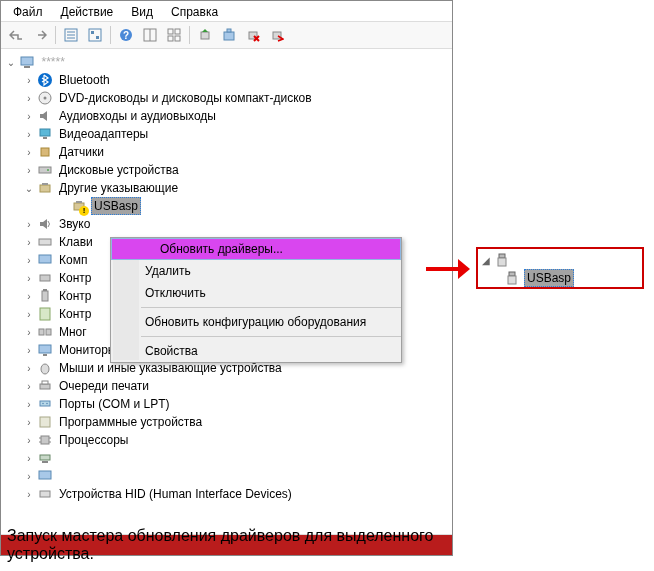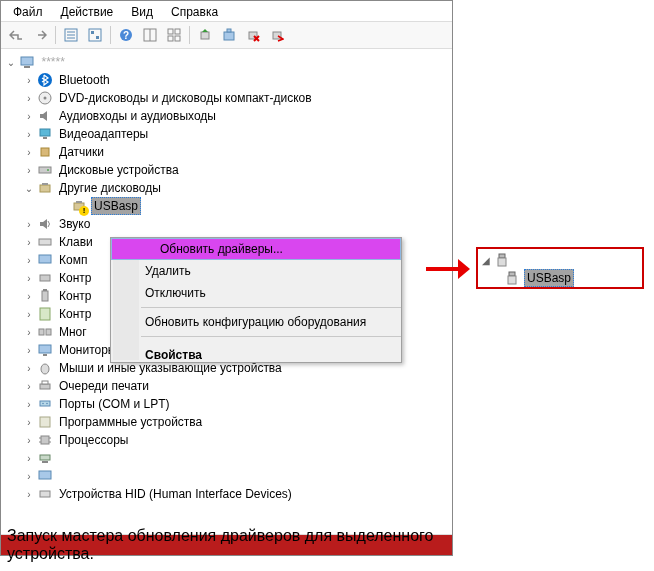--- a/index.html
+++ b/index.html
@@ -23,21 +23,21 @@
 .dev-icon { width: 16px; height: 16px; margin-right: 4px; display: inline-flex; align-items: center; justify-content: center; }
 .label { padding: 1px 2px; }
 .label.selected { background: #a3a3a3; border: 1px dotted #2b7dd8; }
 .warn-overlay { position: relative; }
 .warn-overlay::after { content: "!"; position: absolute; bottom: -2px; right: -2px; width: 10px; height: 10px; background: #ffd400; color: #000; font-size: 8px; font-weight: bold; border-radius: 50%; display: flex; align-items: center; justify-content: center; line-height: 1; }
 .context-menu { position: absolute; left: 110px; top: 237px; width: 292px; background: #f0f0f0; border: 1px solid #a0a0a0; box-shadow: 2px 2px 4px rgba(0,0,0,0.25); }
 .ctx-gutter { position: absolute; left: 2px; top: 2px; bottom: 2px; width: 26px; background: #e8e8e8; }
 .ctx-item { position: relative; display: flex; align-items: center; height: 22px; padding-left: 34px; cursor: default; }
 .ctx-item.hover { background: #d946ef; border: 1px solid #8fb8e0; padding-left: 48px; height: 22px; }
 .ctx-sep { height: 1px; margin: 3px 0 3px 30px; background: #c8c8c8; }
-.ctx-item.bold { font-weight: bold; align-items: flex-end; }
+.ctx-item.bold { font-weight: normal; }
 .statusbar { height: 20px; padding: 2px 6px; display: flex; align-items: center; font-size: 16px; background: #b91c1c; }
 .arrow { position: absolute; left: 426px; top: 259px; width: 44px; height: 20px; }
 .arrow-line { position: absolute; left: 0; top: 8px; width: 34px; height: 4px; background: #e60000; }
 .arrow-head { position: absolute; right: 0; top: 0; width: 0; height: 0; border-top: 10px solid transparent; border-bottom: 10px solid transparent; border-left: 12px solid #e60000; }
 .result-box { position: absolute; left: 476px; top: 247px; width: 168px; height: 42px; border: 2px solid #cc0000; padding: 2px 4px; background: #fff; }
 .result-box .rnode { display: flex; align-items: center; height: 18px; }
 .result-box .rnode.sub { padding-left: 22px; }
 .usb-icon { width: 16px; height: 16px; }
 .trunc { color: #aaa; font-style: italic; }
 </style>
@@ -200,21 +200,21 @@
         <span class="label">Дисковые устройства</span>
       </div>
       <div class="node indent1">
         <span class="expander">⌄</span>
         <span class="dev-icon">
             <svg width="16" height="16" viewBox="0 0 16 16">
               <rect x="3" y="5" width="10" height="7" fill="#d8c898" stroke="#a89858"></rect>
               <rect x="5" y="3" width="6" height="2" fill="#999"></rect>
             </svg>
           </span>
-        <span class="label">Другие дисководы</span>
+        <span class="label">Другие указывающие</span>
       </div>
       <div class="node indent2">
         <span class="expander empty">›</span>
         <span class="dev-icon warn-overlay">
             <svg width="16" height="16" viewBox="0 0 16 16">
               <rect x="3" y="5" width="10" height="7" fill="#d8c898" stroke="#a89858"></rect>
               <rect x="5" y="3" width="6" height="2" fill="#999"></rect>
             </svg>
           </span>
         <span class="label selected">USBasp</span>

